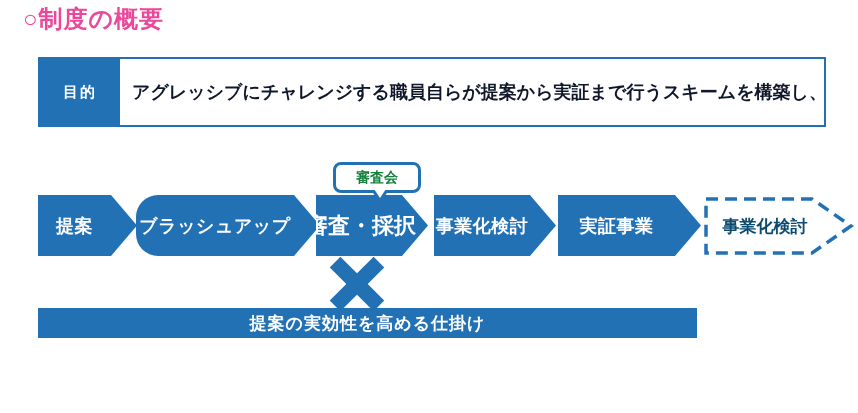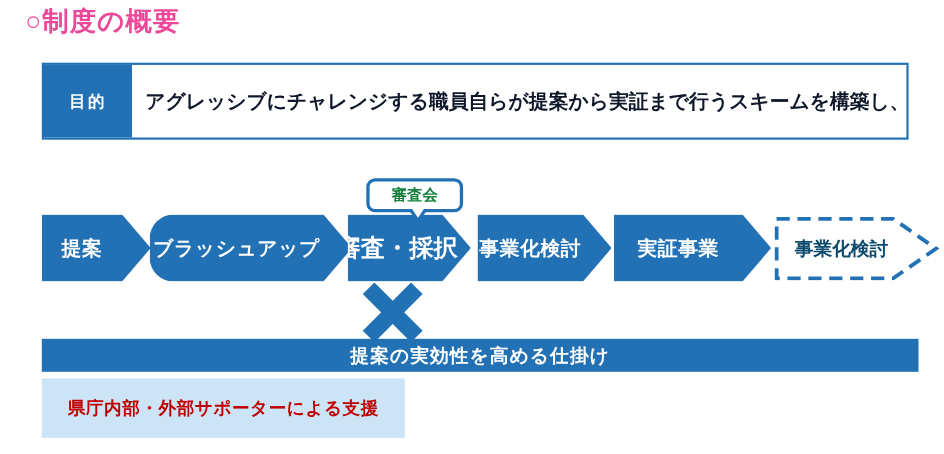--- a/index.html
+++ b/index.html
@@ -67,21 +67,21 @@
     border-left:6px solid transparent; border-right:6px solid transparent;
     border-top:9px solid #fff;
   }
   
   .xmark { position:absolute; left:330px; top:260px; width:54px; height:47px; }
   .xmark i { position:absolute; left:50%; top:50%; width:62px; height:15px; background:#2271B5; display:block; }
   .xmark .b1 { transform:translate(-50%,-50%) rotate(45deg); }
   .xmark .b2 { transform:translate(-50%,-50%) rotate(-45deg); }
   
   .mech-header {
-    position:absolute; left:38px; top:308px; width:797px; height:30px; background:#2271B5;
+    position:absolute; left:38px; top:308px; width:659px; height:30px; background:#2271B5;
     color:#fff; font-weight:bold; font-size:17px; letter-spacing:1px;
     display:flex; align-items:center; justify-content:center; white-space:nowrap;
   }
   .mech-box {
     position:absolute; top:344px; height:54px; background:#CDE4F6; color:#C00000;
     font-weight:bold; font-size:16px; letter-spacing:0.5px;
     display:flex; align-items:center; justify-content:center; white-space:nowrap;
   }
   #mech1 { left:38px;  width:330px; }
   #mech2 { left:378px; width:319px; }
@@ -118,15 +118,14 @@
     </svg>
     <span class="lbl">事業化検討</span>
   </div>
 
   <div class="xmark">
     <i class="b1"></i>
     <i class="b2"></i>
   </div>
 
   <div class="mech-header">提案の実効性を高める仕掛け</div>
-  <div class="mech-box" id="mech1">県庁内部・外部サポーターによる支援</div>
 
 </div>
 
 </body></html>

